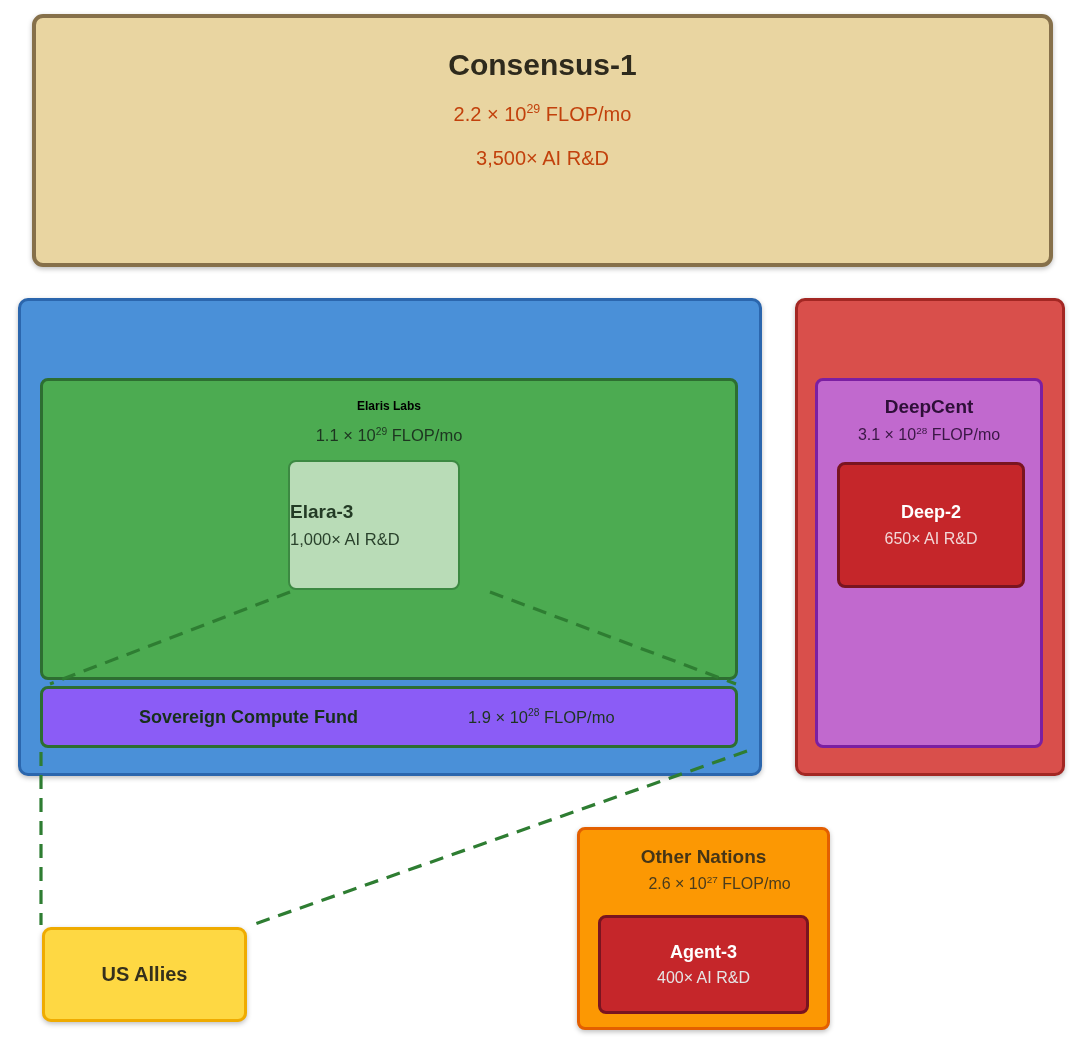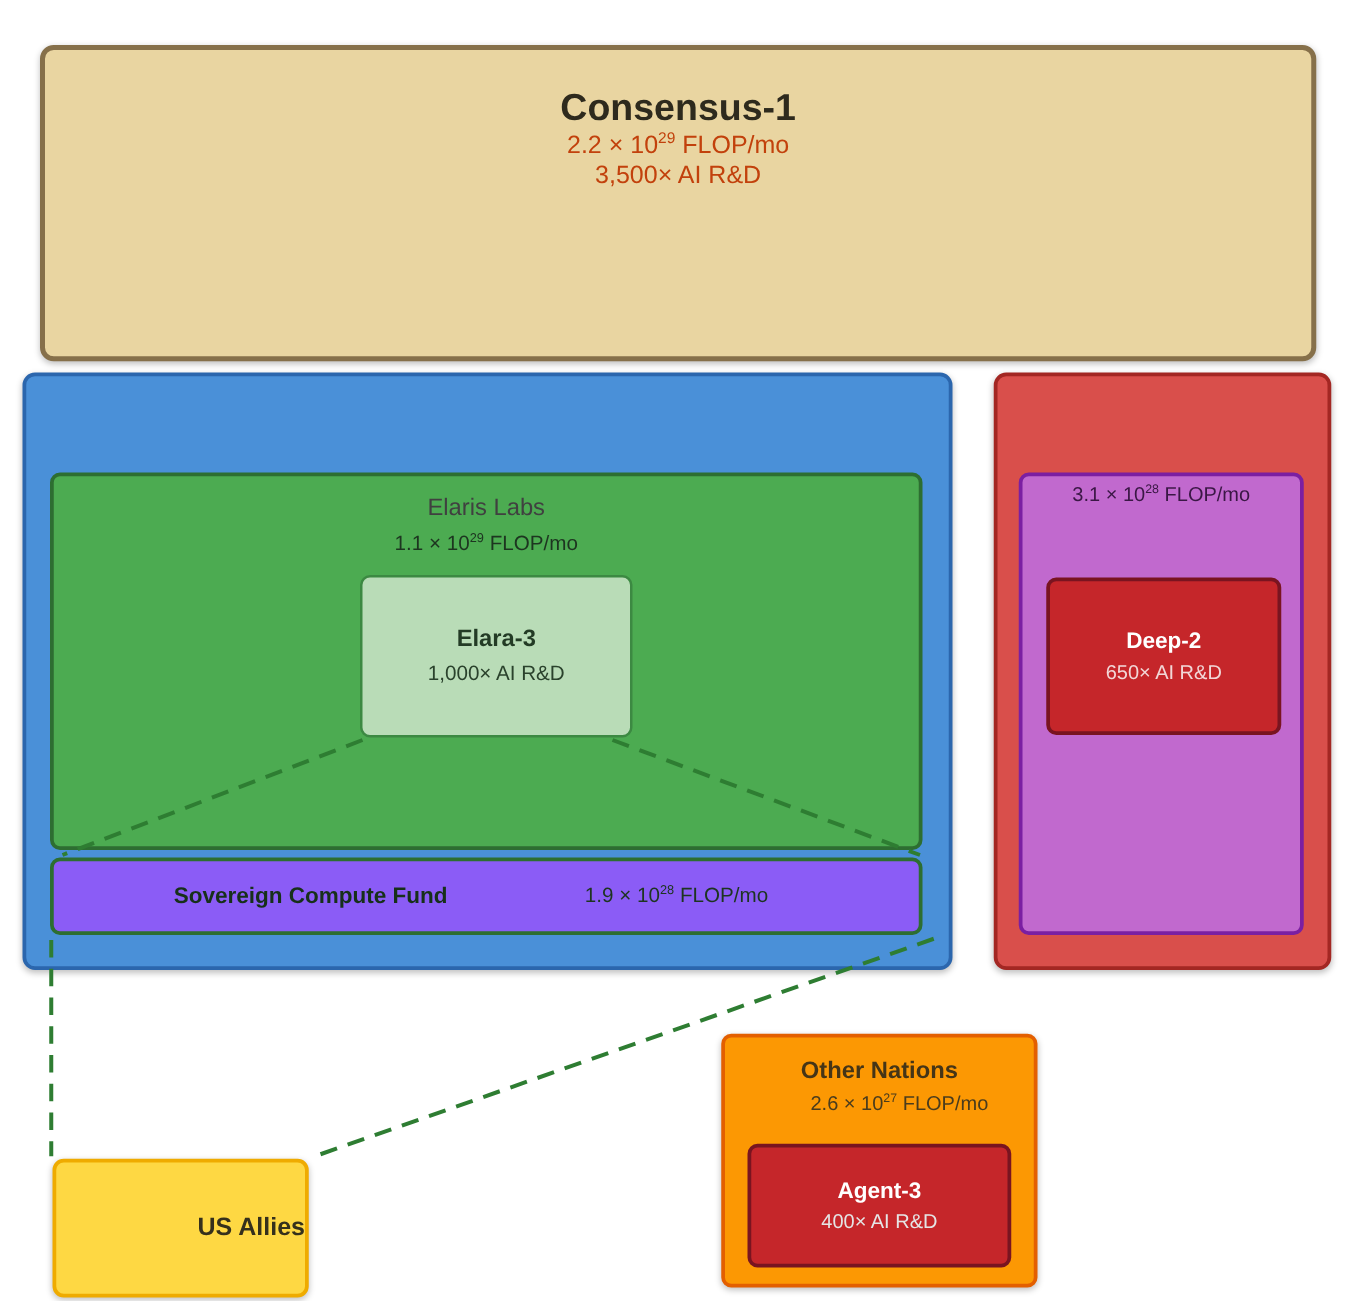--- a/index.html
+++ b/index.html
@@ -8,21 +8,21 @@
     font-family:"Liberation Sans",sans-serif;overflow:hidden;
   }
   .box{position:absolute;box-sizing:border-box;}
   .rounded{border-radius:10px;}
   .shadow{box-shadow:0 2px 5px rgba(0,0,0,0.25);}
 
   
   .consensus{
     left:32px;top:14px;width:1021px;height:253px;
     background:#e9d5a1;border:4px solid #86704a;border-radius:11px;
-    display:flex;flex-direction:column;align-items:center;padding-top:30px;margin-top:22px;
+    display:flex;flex-direction:column;align-items:center;padding-top:30px;gap:20px;
   }
   .consensus .title{font-size:30px;font-weight:bold;color:#2e2a1d;line-height:34px;}
   .consensus .line{font-size:20px;color:#c2410c;line-height:24px;}
 
   
   .us{
     left:18px;top:298px;width:744px;height:478px;
     background:#4a90d8;border:3px solid #2b66ad;
   }
   .country-title{
@@ -30,28 +30,28 @@
     font-size:25px;font-weight:bold;color:#ffffff;
   }
   .us .country-title{top:322px;}
 
   
   .elaris{
     left:40px;top:378px;width:698px;height:302px;
     background:#4cab51;border:3px solid #2d6e31;border-radius:8px;
     text-align:center;
   }
-  .elaris .sub-title{margin-top:13px;font-size:19px;font-weight:normal;color:#404040;line-height:25px;}
+  .elaris .sub-title{margin-top:13px;font-size:12px;font-weight:bold;color:#000000;line-height:25px;}
   .elaris .flop{margin-top:4px;font-size:16.5px;color:#1d3520;line-height:24px;}
 
   
   .elara3{
-    left:288px;top:460px;width:218px;height:130px;
+    left:288px;top:460px;width:172px;height:130px;
     background:#b9dcb7;border:2.5px solid #3c8942;border-radius:8px;
-    display:flex;flex-direction:column;align-items:center;justify-content:center;gap:7px;
+    display:flex;flex-direction:column;align-items:flex-start;justify-content:center;gap:7px;
   }
   .elara3 .sub-title{font-size:19px;font-weight:bold;color:#233b25;}
   .elara3 .rd{font-size:16.5px;color:#2a422c;}
 
   
   .sovereign{
     left:40px;top:686px;width:698px;height:62px;
     background:#8b5cf6;border:3px solid #2d6e31;border-radius:8px;
   }
   .sovereign .name{
@@ -101,23 +101,23 @@
   .agent4{
     left:598px;top:915px;width:211px;height:99px;
     background:#c5262a;border:3px solid #791420;border-radius:8px;
     display:flex;flex-direction:column;align-items:center;justify-content:center;gap:6px;
   }
   .agent4 .sub-title{font-size:18px;font-weight:bold;color:#ffffff;}
   .agent4 .rd{font-size:16px;color:#e5e5e5;}
 
   
   .allies{
-    left:42px;top:927px;width:205px;height:111px;
+    left:42px;top:927px;width:205px;height:95px;
     background:#fed843;border:3px solid #efab00;border-radius:9px;
-    display:flex;align-items:center;justify-content:flex-end;
+    display:flex;align-items:center;justify-content:center;
   }
   .allies .sub-title{font-size:20px;font-weight:bold;color:#35301c;}
 
   sup{font-size:0.62em;vertical-align:super;line-height:0;}
 
   .connectors{
     position:absolute;left:0;top:0;width:1080px;height:1041px;
     pointer-events:none;z-index:10;
   }
 </style>
@@ -149,20 +149,21 @@
   <div class="box sovereign">
     <span class="name">Sovereign Compute Fund</span>
     <span class="flop"><span>1.9 × 10</span><sup>28</sup><span> FLOP/mo</span></span>
   </div>
 
   <div class="box china rounded shadow">
     <div class="country-title">China</div>
   </div>
 
   <div class="box deepcent">
+    <div class="sub-title">DeepCent</div>
     <div class="flop"><span>3.1 × 10</span><sup>28</sup><span> FLOP/mo</span></div>
   </div>
 
   <div class="box deep2">
     <div class="sub-title">Deep-2</div>
     <div class="rd">650× AI R&amp;D</div>
   </div>
 
   <div class="box other shadow">
     <div class="sub-title">Other Nations</div>

